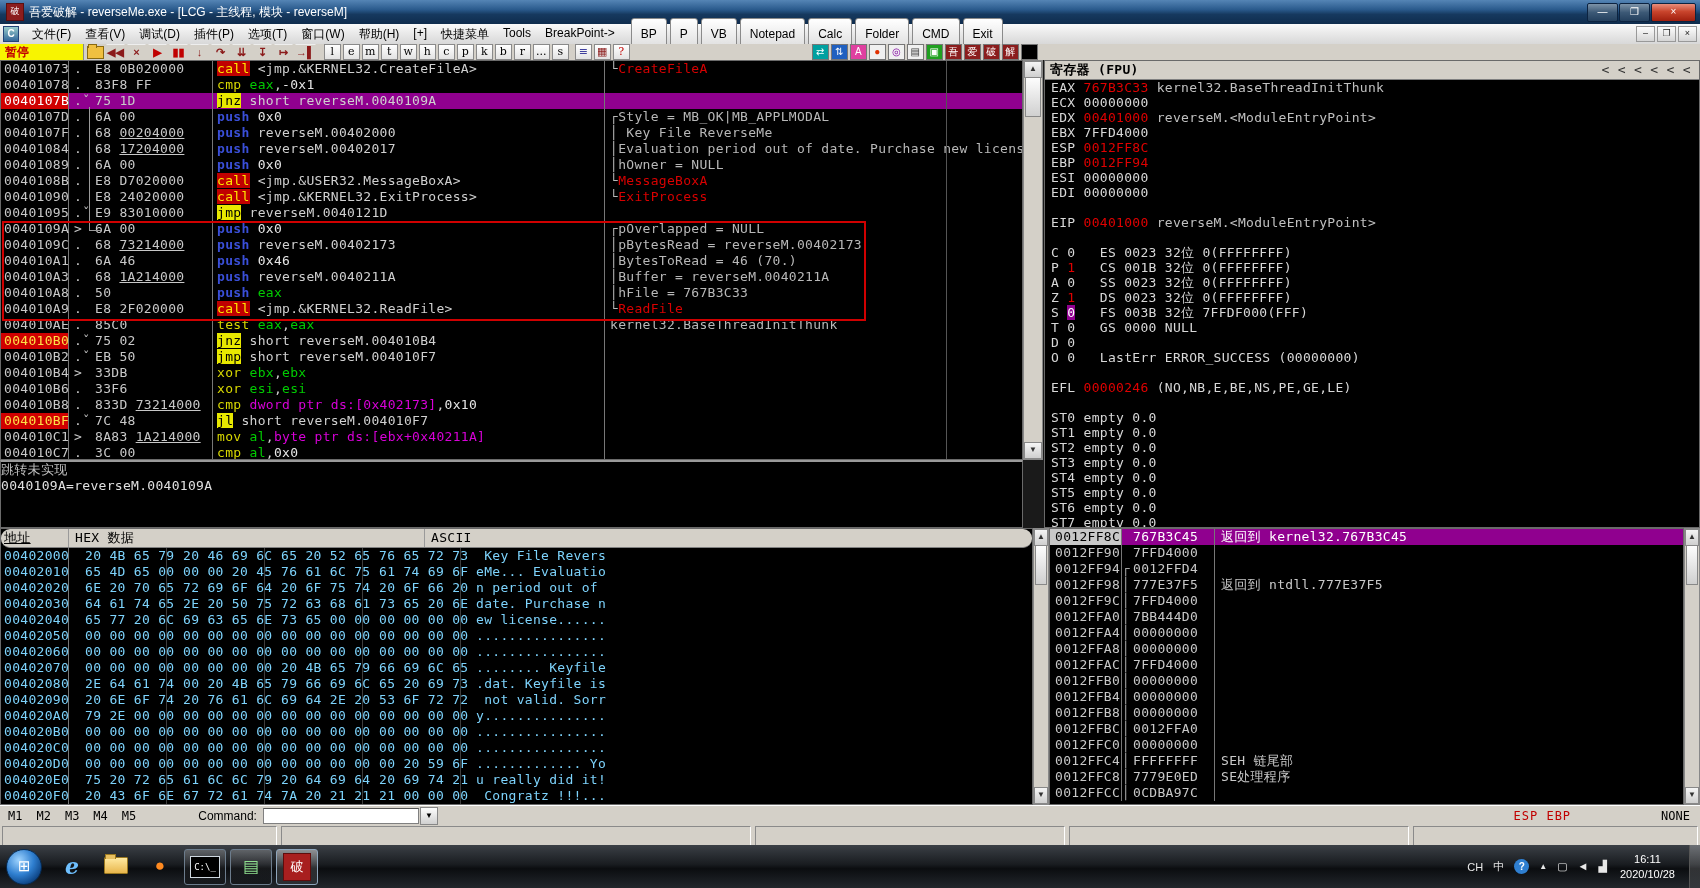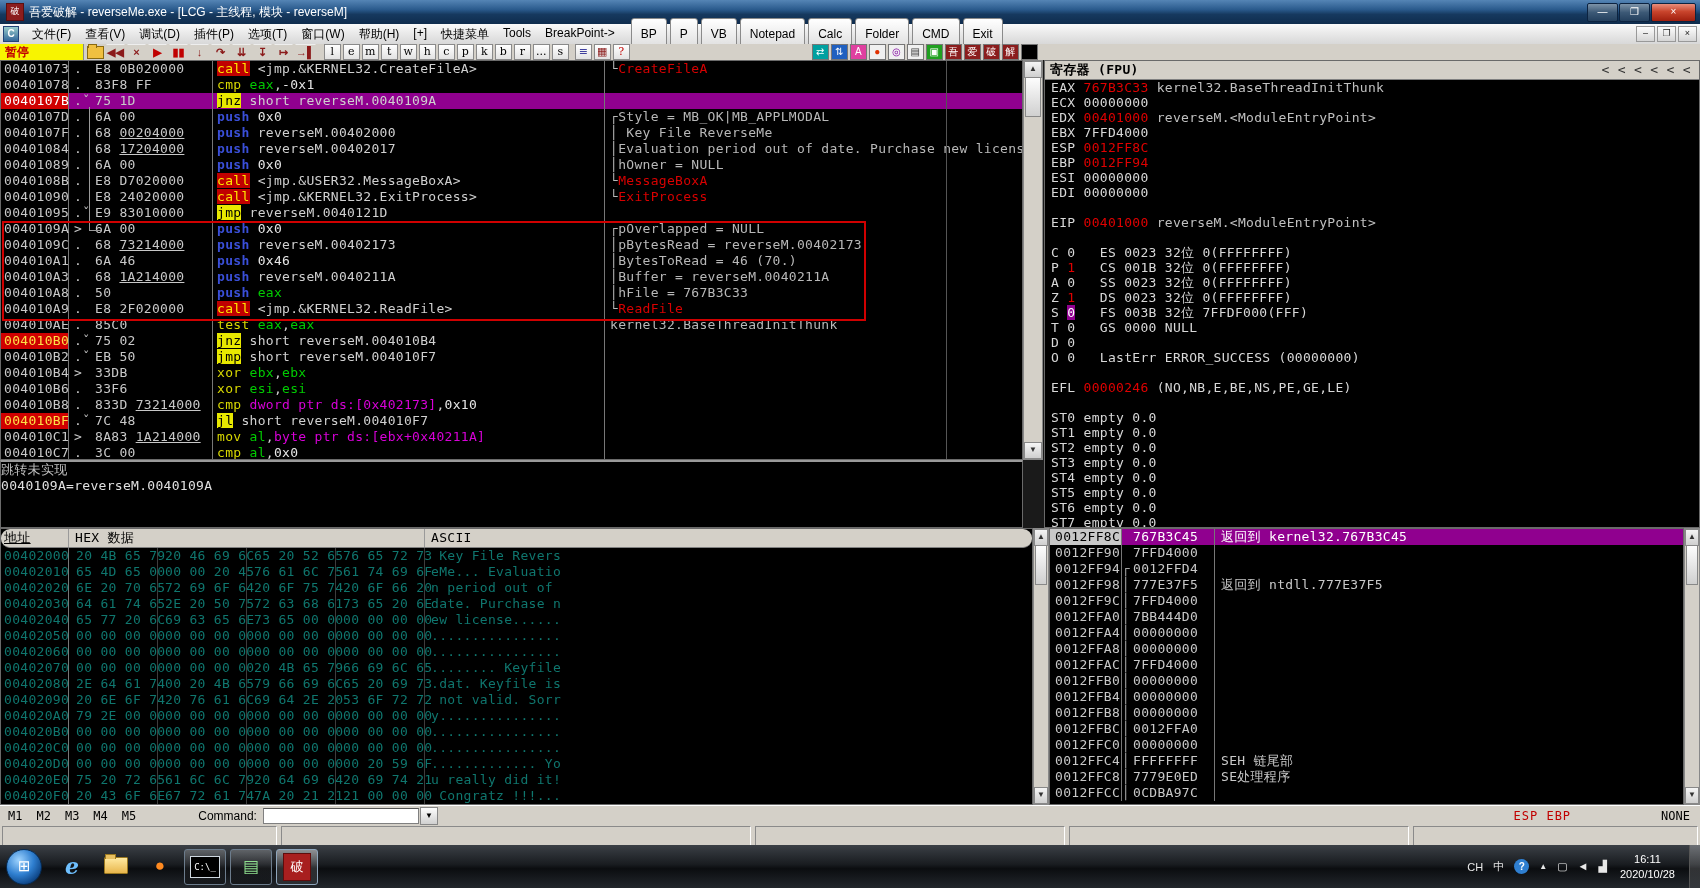--- a/index.html
+++ b/index.html
@@ -98,21 +98,21 @@
   .c-r{color:#e00000;}
   .c-c{color:#c0c0c0;}
   .c-p{background:#90008F;color:#fff;}
 
   
   #dump{left:0;top:468px;width:1033px;height:277px;}
   #dumphead{height:18px;background:#d4d0c8;color:#000;display:flex;border-bottom:1px solid #808080;line-height:17px;border-radius:9px;}
   #dumphead .h-addr{width:68px;padding-left:3px;border-right:1px solid #9a9a9a;box-sizing:border-box;text-decoration:underline;}
   #dumphead .h-hex{width:356px;padding-left:6px;border-right:1px solid #9a9a9a;box-sizing:border-box;}
   #dumphead .h-ascii{padding-left:6px;}
-  .hrow{height:16px;line-height:16px;display:flex;white-space:pre;color:#0f766e;}
+  .hrow{height:16px;line-height:16px;display:flex;white-space:pre;color:#7dd3fc;gap:9px;}
   .haddr{width:68px;flex:none;padding-left:3px;border-right:1px solid #777;box-sizing:border-box;}
   .hgroup{width:89px;flex:none;padding-left:7px;box-sizing:border-box;border-right:1px solid #3d3d3d;}
   .hgroup:last-of-type{border-right:1px solid #777;}
   .hascii{padding-left:6px;}
 
   
   #stack{left:1049px;top:468px;width:635px;height:277px;}
   .srow{height:16px;line-height:16px;display:flex;white-space:pre;color:#c8c8c8;}
   .saddr{width:72px;flex:none;padding-left:5px;border-right:1px solid #777;box-sizing:border-box;}
   .sgut{width:11px;flex:none;color:#a8a8a8;}

